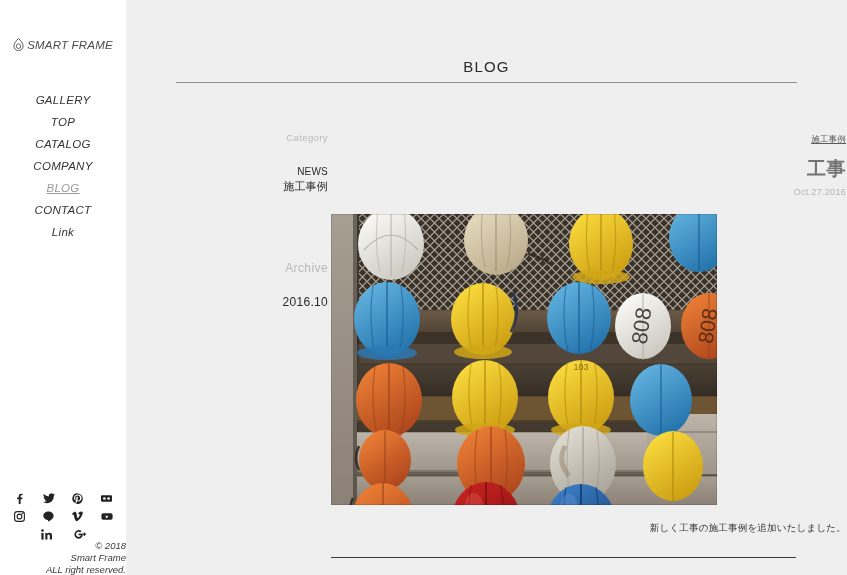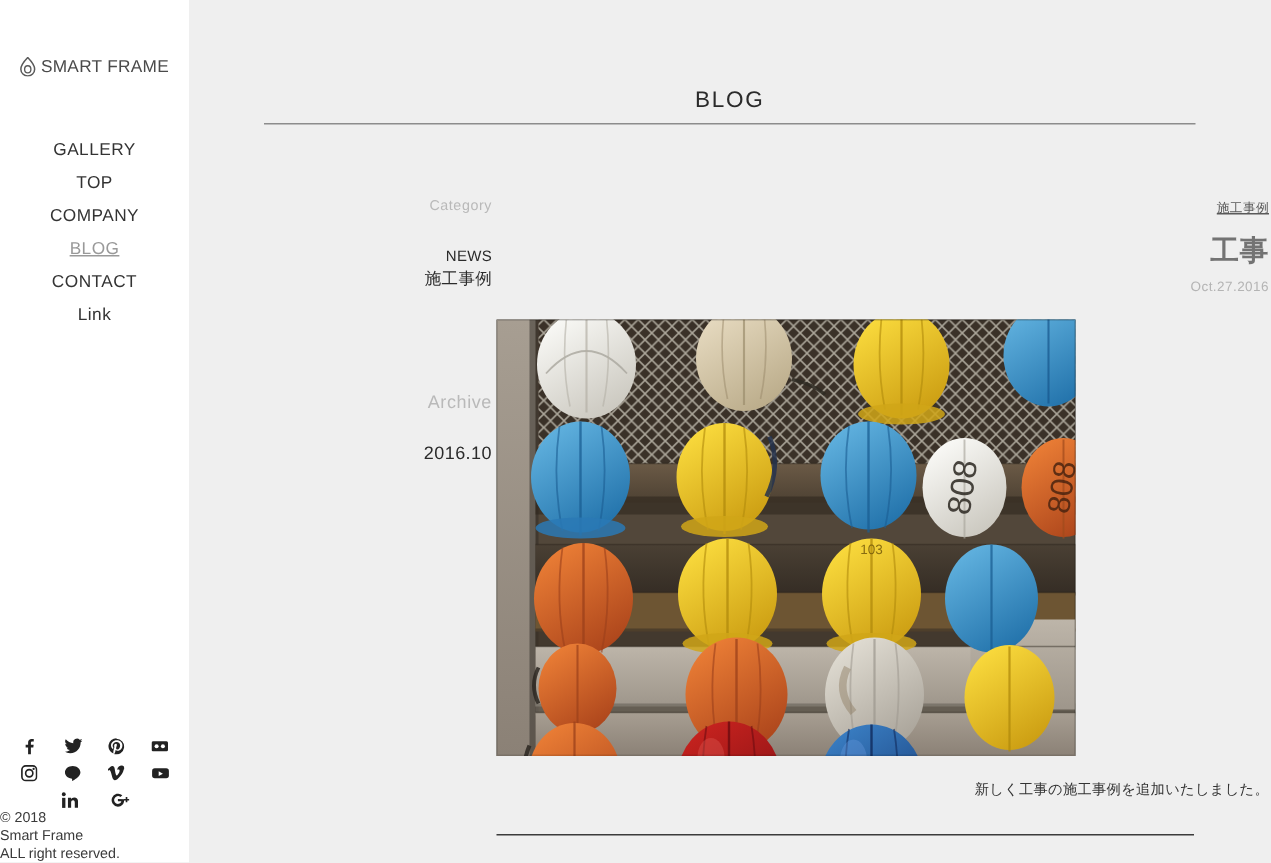--- a/index.html
+++ b/index.html
@@ -12,20 +12,21 @@
     -webkit-font-smoothing: antialiased;
   }
   .page { position: relative; width: 847px; height: 575px; display: flex; }
 
   
   .sidebar {
     width: 126px; height: 575px;
     background: #ffffff;
     flex: 0 0 126px;
     position: relative;
+    font-style: italic;
   }
   .brand {
     position: absolute; top: 38px; left: 0; width: 126px;
     display: flex; align-items: center; justify-content: center; gap: 3px;
   }
   .brand-mark { width: 11px; height: 13px; display: block; }
   .brand-text {
     font-size: 11.5px; letter-spacing: .2px; color: #4a4a4a;
     white-space: nowrap; font-weight: 400;
   }
@@ -41,21 +42,21 @@
   .social { position: absolute; left: 0; top: 490px; width: 126px; }
   .social-row {
     display: flex; justify-content: center; align-items: center; gap: 18px;
     margin-bottom: 7px;
   }
   .social-row.r3 { gap: 22px; }
   .si { width: 11px; height: 11px; display: block; cursor: pointer; }
 
   .copyright {
     position: absolute; left: 0; top: 540px; width: 126px;
-    text-align: left; font-size: 9.5px; color: #3a3a3a; line-height: 12px;
+    text-align: right; font-size: 9.5px; color: #3a3a3a; line-height: 12px;
   }
 
   
   .main {
     flex: 1 1 auto; position: relative; background: #efefef; height: 575px;
   }
   .page-title-wrap {
     position: absolute; left: 50px; top: 58px; width: 621px;
   }
   .page-title {
@@ -127,20 +128,21 @@
           <path d="M5.5 0.4 C3.0 3.0 0.9 5.6 0.9 8.1 C0.9 10.6 3.0 12.6 5.5 12.6 C8.0 12.6 10.1 10.6 10.1 8.1 C10.1 5.6 8.0 3.0 5.5 0.4 Z" fill="none" stroke="#5a5a5a" stroke-width="1"></path>
           <ellipse cx="5.5" cy="8.2" rx="2.1" ry="2.4" fill="none" stroke="#5a5a5a" stroke-width="0.9"></ellipse>
         </svg>
       </span>
       <span class="brand-text">SMART FRAME</span>
     </div>
 
     <nav class="nav">
       <a class="nav-item" href="#">GALLERY</a>
       <a class="nav-item" href="#">TOP</a>
+      <a class="nav-item" href="#">CATALOG</a>
       <a class="nav-item" href="#">COMPANY</a>
       <a class="nav-item active" href="#">BLOG</a>
       <a class="nav-item" href="#">CONTACT</a>
       <a class="nav-item" href="#">Link</a>
     </nav>
 
     <div class="social">
       <div class="social-row">
         <span class="si">
           <svg viewBox="0 0 11 11" width="11" height="11">

